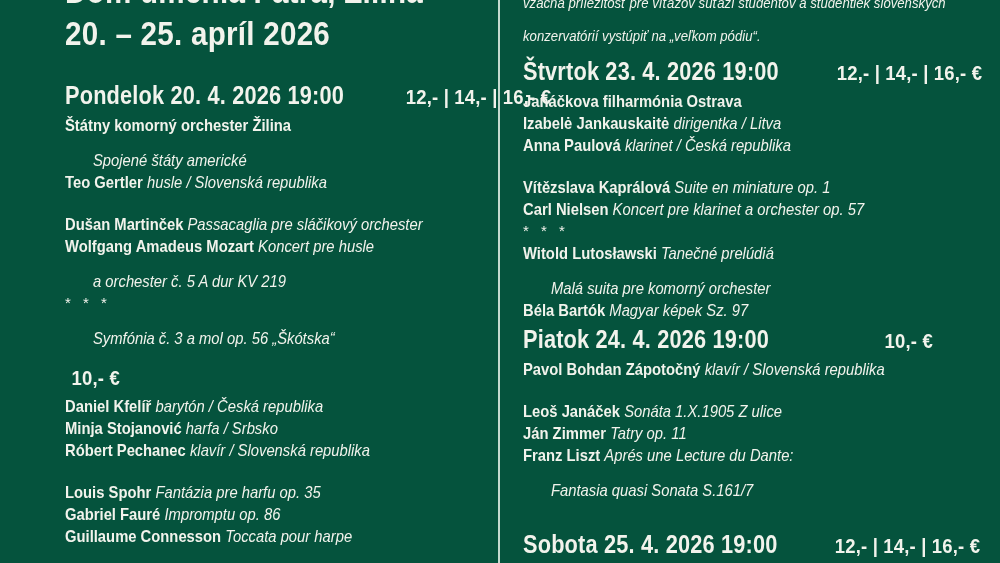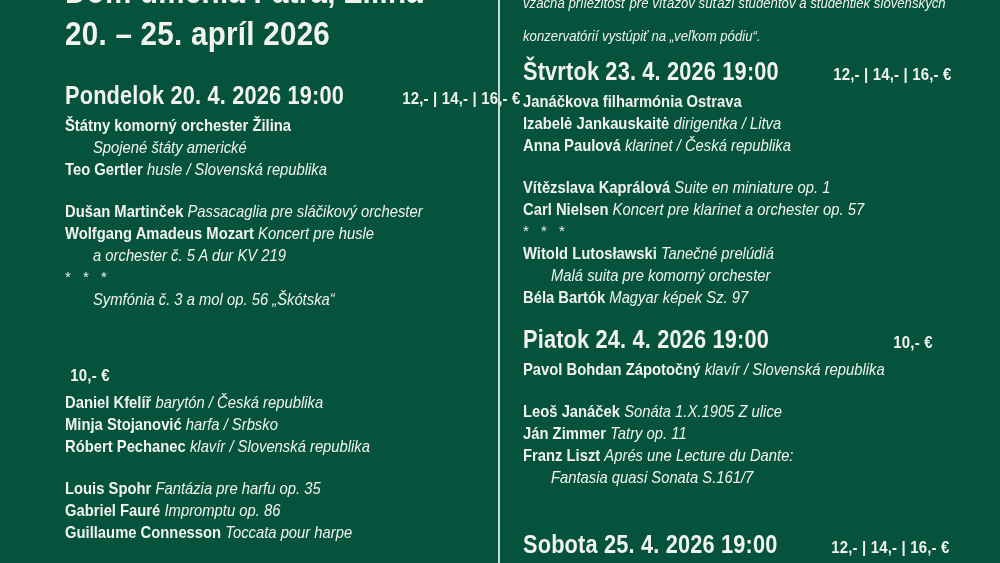--- a/index.html
+++ b/index.html
@@ -48,24 +48,24 @@
   .intro .squeeze{transform:scaleX(0.85);}
   .event{position:absolute;left:0;width:100%;}
   .event-head{
     display:flex;justify-content:space-between;align-items:baseline;
     margin-bottom:6px;
   }
   .event-head h2{
     margin:0;font-size:25px;line-height:26px;font-weight:700;
     letter-spacing:.2px;
   }
-  .price{font-size:17px;font-weight:600;letter-spacing:.2px;}
+  .price{font-size:21px;font-weight:600;letter-spacing:.2px;}
   .lines{font-size:17px;line-height:22px;}
   .line{height:22px;}
-  .line.indent{margin-left:28px;}
+  .line.indent{margin-left:28px;margin-top:13px;}
   .line strong{font-weight:700;font-style:normal;}
   .line em{font-style:italic;font-weight:400;}
   .sep{
     height:22px;font-size:15px;letter-spacing:4px;line-height:20px;
   }
   .spacer{height:20px;}
 </style>
 </head>
 <body>
 

